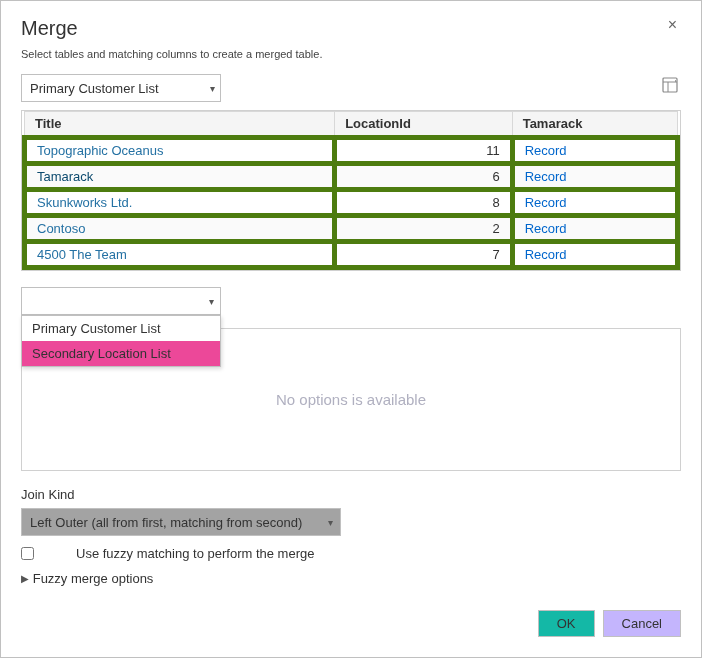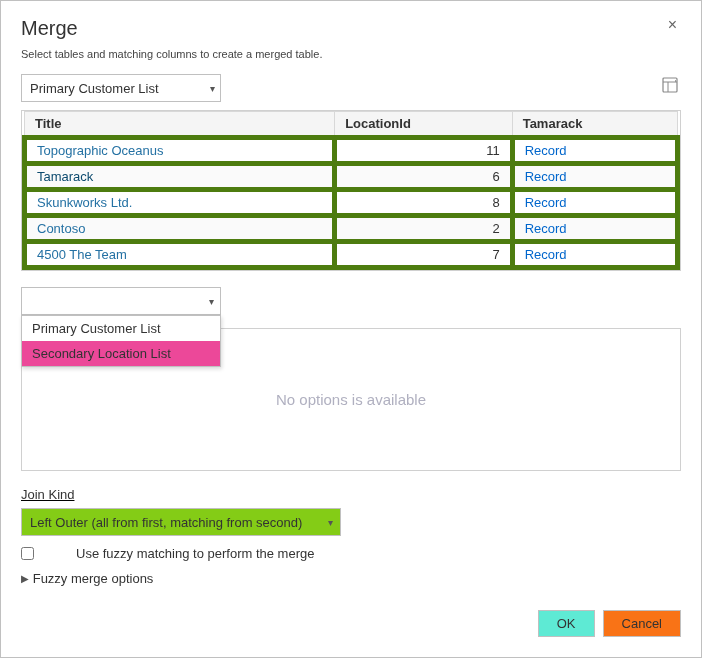--- a/index.html
+++ b/index.html
@@ -164,34 +164,33 @@
       justify-content: center;
       margin-bottom: 16px;
       flex: 1;
     }
     .no-preview-text {
       color: #b0b0c0;
       font-size: 15px;
     }
     .join-kind-section {
       margin-bottom: 10px;
-      text-decoration: underline;
     }
     .join-kind-label {
       font-size: 13px;
       color: #333;
       margin-bottom: 6px;
     }
     .join-dropdown-wrapper {
       position: relative;
       display: inline-block;
     }
     .join-dropdown {
       border: 1px solid #c0c0c0;
-      background: #84cc16;
+      background: #a3a3a3;
       padding: 4px 28px 4px 8px;
       font-size: 13px;
       color: #333;
       appearance: none;
       -webkit-appearance: none;
       min-width: 320px;
       height: 28px;
       cursor: pointer;
     }
     .checkbox-row {
@@ -226,25 +225,25 @@
       justify-content: flex-end;
       gap: 8px;
       margin-top: auto;
       padding-top: 8px;
     }
     .footer-btn {
       padding: 5px 18px;
       font-size: 13px;
       cursor: pointer;
       border: 1px solid #c0c0c0;
-      background: #f97316;
+      background: #c4b5fd;
       color: #333;
     }
     .footer-btn.ok {
-      background: #5eead4;
+      background: #14b8a6;
     }
   </style>
 </head>
 <body>
 
 <div class="dialog">
 
   <div class="dialog-title-bar">
     <span class="dialog-title">Merge</span>
     <button class="close-btn">×</button>

